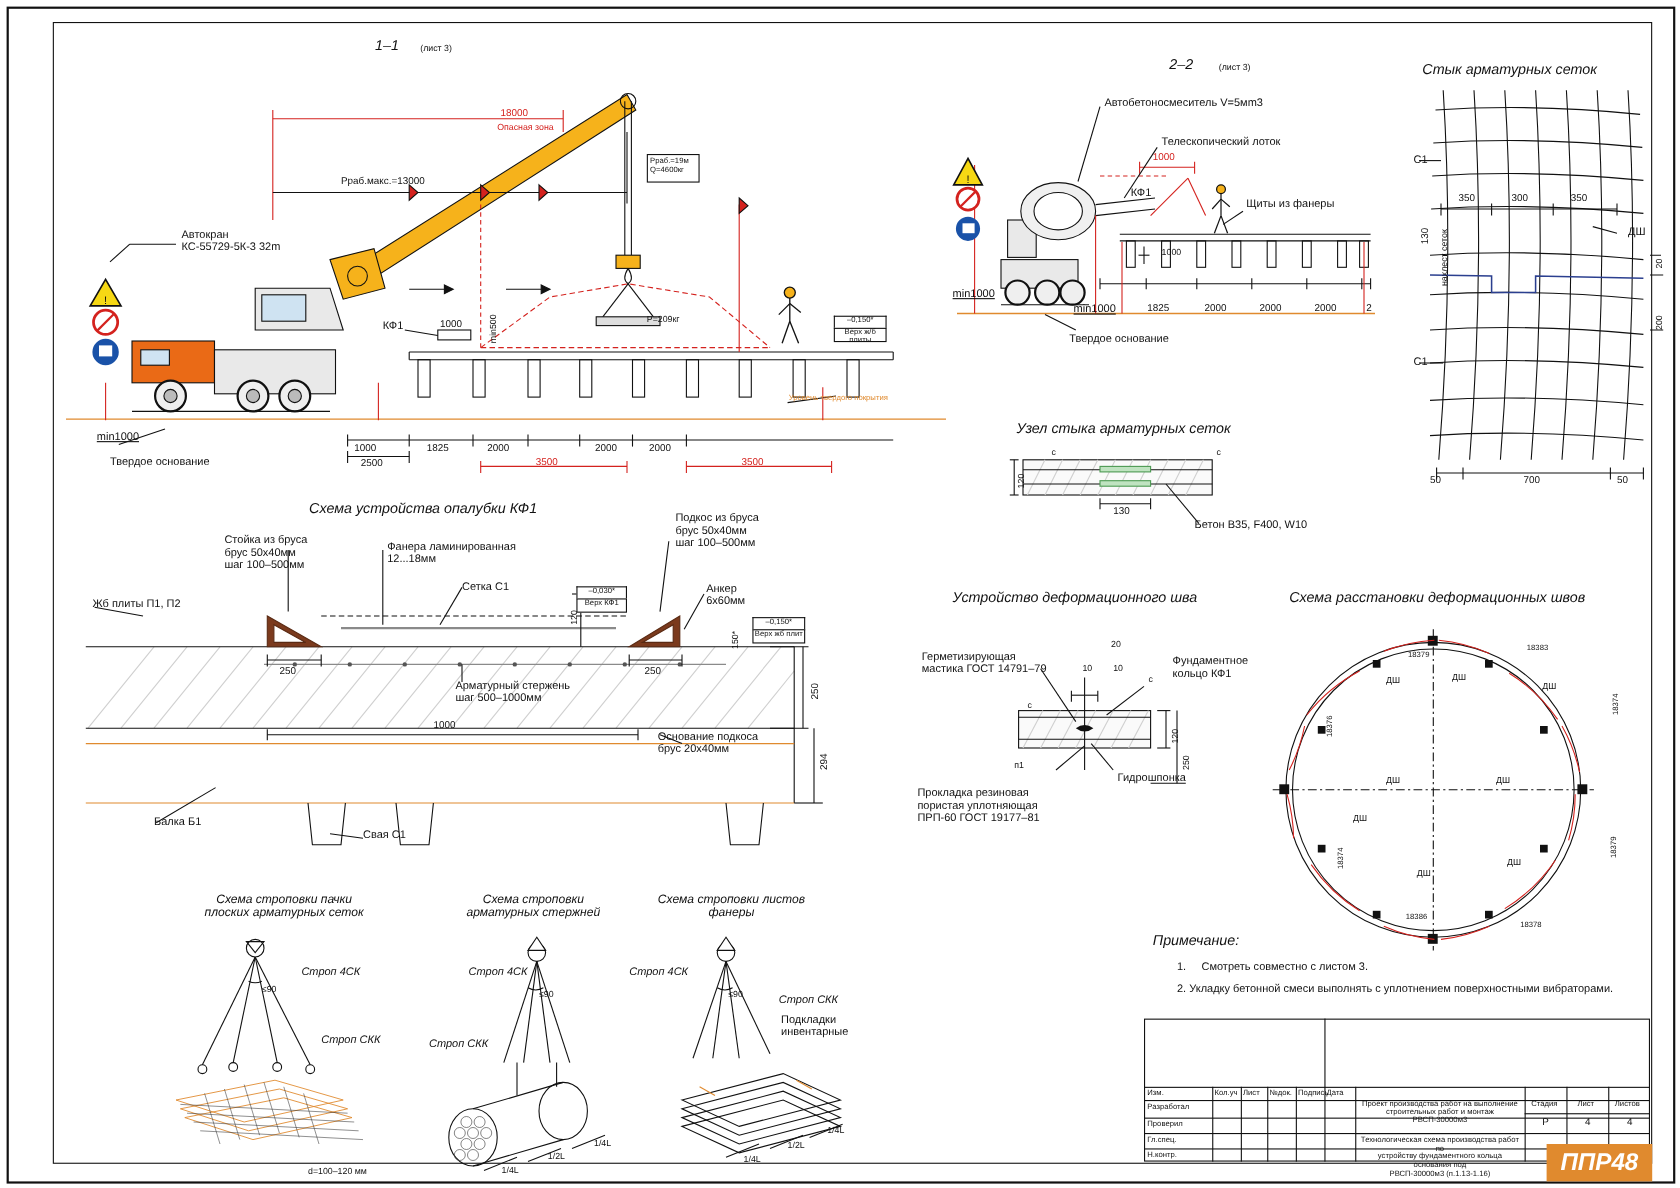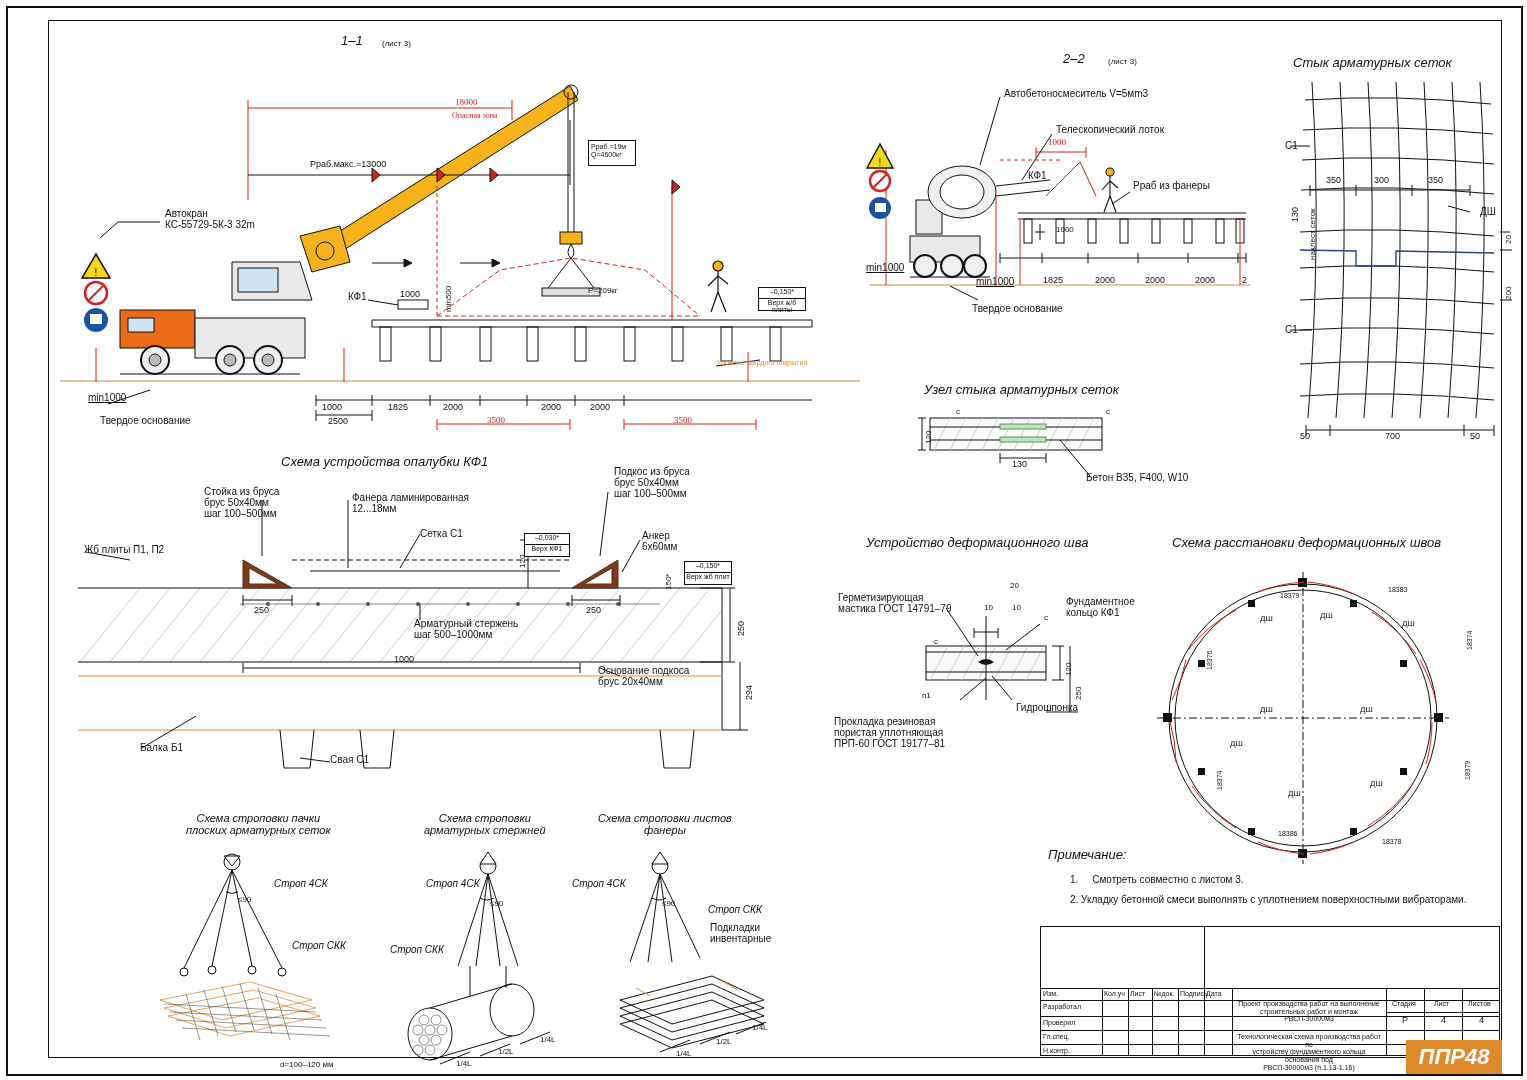--- a/index.html
+++ b/index.html
@@ -3,21 +3,21 @@
 <meta charset="utf-8">
 <style>
   html,body{margin:0;padding:0;background:#ffffff;}
   body{font-family:"Liberation Sans",sans-serif;}
   #sheet{position:relative;width:1527px;height:1080px;background:#fff;overflow:hidden;}
   .frame{position:absolute;left:6px;top:6px;width:1513px;height:1066px;border:2px solid #111;}
   .frame2{position:absolute;left:48px;top:20px;width:1452px;height:1036px;border:1px solid #111;}
   .t{position:absolute;white-space:pre;color:#111;font-size:10px;line-height:1.1;}
   .ti{font-style:italic;}
   .head{font-style:italic;font-size:13px;}
-  .red{color:#d4221e;font-family:Liberation Serif, serif;}
+  .red{color:#d4221e;}
   .small{font-size:8px;margin-left:12px;}
   .tiny{font-size:7px;}
   .dim{font-size:9px;}
   .ln{position:absolute;background:#111;}
   .box{position:absolute;border:1px solid #111;}
   .vert{position:absolute;white-space:pre;color:#111;font-size:9px;transform-origin:0 0;transform:rotate(-90deg);}
   .lvl{position:absolute;border:1px solid #111;font-size:7px;text-align:center;color:#111;background:#fff;}
   svg{position:absolute;left:0;top:0;overflow:visible;}
   .tb{position:absolute;border:1px solid #111;box-sizing:border-box;font-size:6.5px;color:#111;}
   .logo{position:absolute;font-weight:bold;font-style:italic;color:#fff;background:#e08a2e;}
@@ -277,21 +277,21 @@
     <circle cx="880" cy="181" r="10" fill="#fff" stroke="#d4221e" stroke-width="2.5"></circle>
     <line x1="873" y1="188" x2="887" y2="174" stroke="#d4221e" stroke-width="2"></line>
     <circle cx="880" cy="208" r="10" fill="#1a52a8" stroke="#1a52a8" stroke-width="2"></circle>
     <rect x="875" y="203" width="11" height="9" fill="#fff"></rect>
   </svg>
 
   <div class="t" style="left:1004px;top:88px;">Автобетоносмеситель V=5мm3</div>
   <div class="t" style="left:1056px;top:124px;">Телескопический лоток</div>
   <div class="t red dim" style="left:1048px;top:138px;">1000</div>
   <div class="t" style="left:1028px;top:170px;">КФ1</div>
-  <div class="t" style="left:1133px;top:180px;">Рраб из фанеры</div>
+  <div class="t" style="left:1133px;top:180px;">Щиты из фанеры</div>
   <div class="t small" style="left:1044px;top:226px;">1000</div>
   <div class="t" style="left:866px;top:262px;text-decoration:underline;">min1000</div>
   <div class="t" style="left:976px;top:276px;text-decoration:underline;">min1000</div>
   <div class="t" style="left:972px;top:303px;">Твердое основание</div>
   <div class="t dim" style="left:1043px;top:276px;">1825</div>
   <div class="t dim" style="left:1095px;top:276px;">2000</div>
   <div class="t dim" style="left:1145px;top:276px;">2000</div>
   <div class="t dim" style="left:1195px;top:276px;">2000</div>
   <div class="t dim" style="left:1242px;top:276px;">2</div>
 

